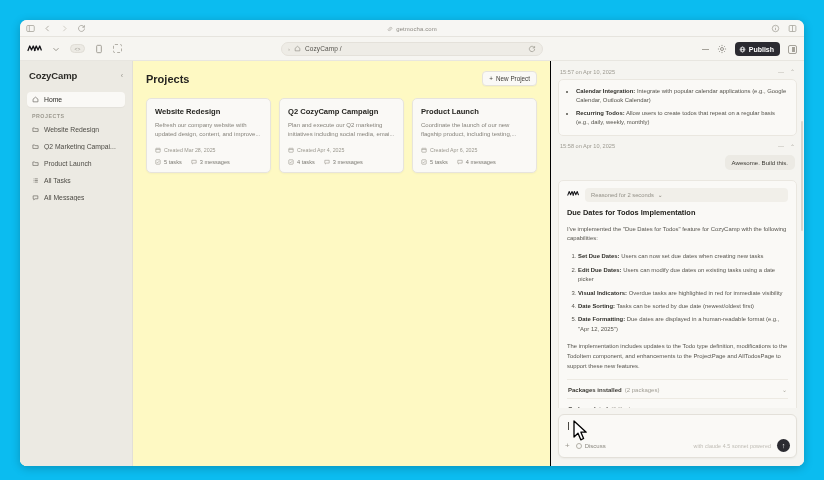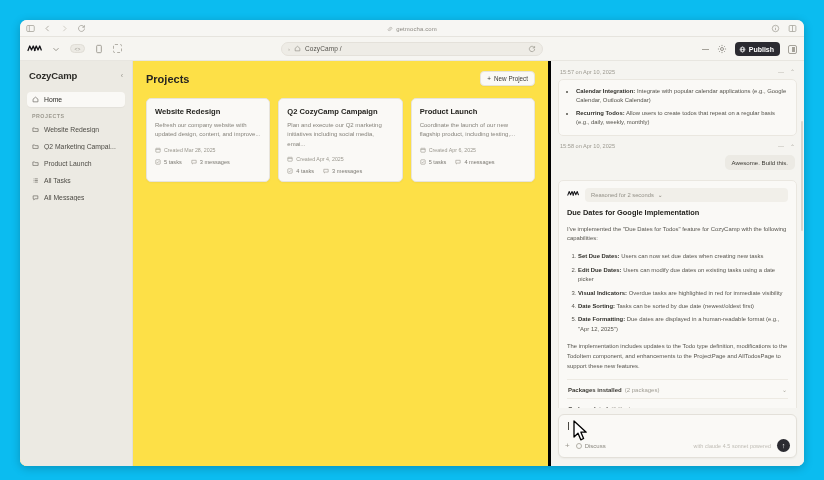--- a/index.html
+++ b/index.html
@@ -112,23 +112,23 @@
   .publish .globe svg { width: 7px; height: 7px; display: block; }
   .panel-tog { width: 9px; height: 9px; border: 1px solid #a5a29a; border-radius: 2px; position: relative; }
   .panel-tog::after { content:""; position:absolute; right:1px; top:1px; bottom:1px; width:3px; background:#a5a29a; }
 
   
   .bodywrap { flex: 1; display: flex; min-height: 0; background: #efeee9; }
 
   
   .preview {
     width: 531px; flex: none;
-    background: #fde047;
+    background: #fef9c3;
     display: flex; min-height: 0;
-    border-right: 3px solid #000000;
+    border-right: 1px solid #000000;
   }
   .sidebar {
     width: 113px; flex: none;
     background: #eceae3;
     border-right: 1px solid #e2dfd7;
     padding: 9px 7px 0 7px;
   }
   .side-head {
     display: flex; align-items: center; justify-content: space-between;
     margin-bottom: 11px; padding: 0 2px;
@@ -612,21 +612,21 @@
                   <path d="M2 14 L5.5 5 L9 13 L12.5 5 L16 14"></path>
                   <path d="M15 14 L18.5 5 L22 13 L25.5 5 L28.5 13"></path>
                 </svg>
               </span>
               <span class="reasoned">
                 <span>Reasoned for 2 seconds</span>
                 <span>⌄</span>
               </span>
             </div>
 
-            <div class="assist-h">Due Dates for Google Implementation</div>
+            <div class="assist-h">Due Dates for Todos Implementation</div>
             <div class="assist-p">I've implemented the "Due Dates for Todos" feature for CozyCamp with the following capabilities:</div>
 
             <ol>
               <li><b>Set Due Dates:</b><span> Users can now set due dates when creating new tasks</span></li>
               <li><b>Edit Due Dates:</b><span> Users can modify due dates on existing tasks using a date picker</span></li>
               <li><b>Visual Indicators:</b><span> Overdue tasks are highlighted in red for immediate visibility</span></li>
               <li><b>Date Sorting:</b><span> Tasks can be sorted by due date (newest/oldest first)</span></li>
               <li><b>Date Formatting:</b><span> Due dates are displayed in a human-readable format (e.g., "Apr 12, 2025")</span></li>
             </ol>
 

